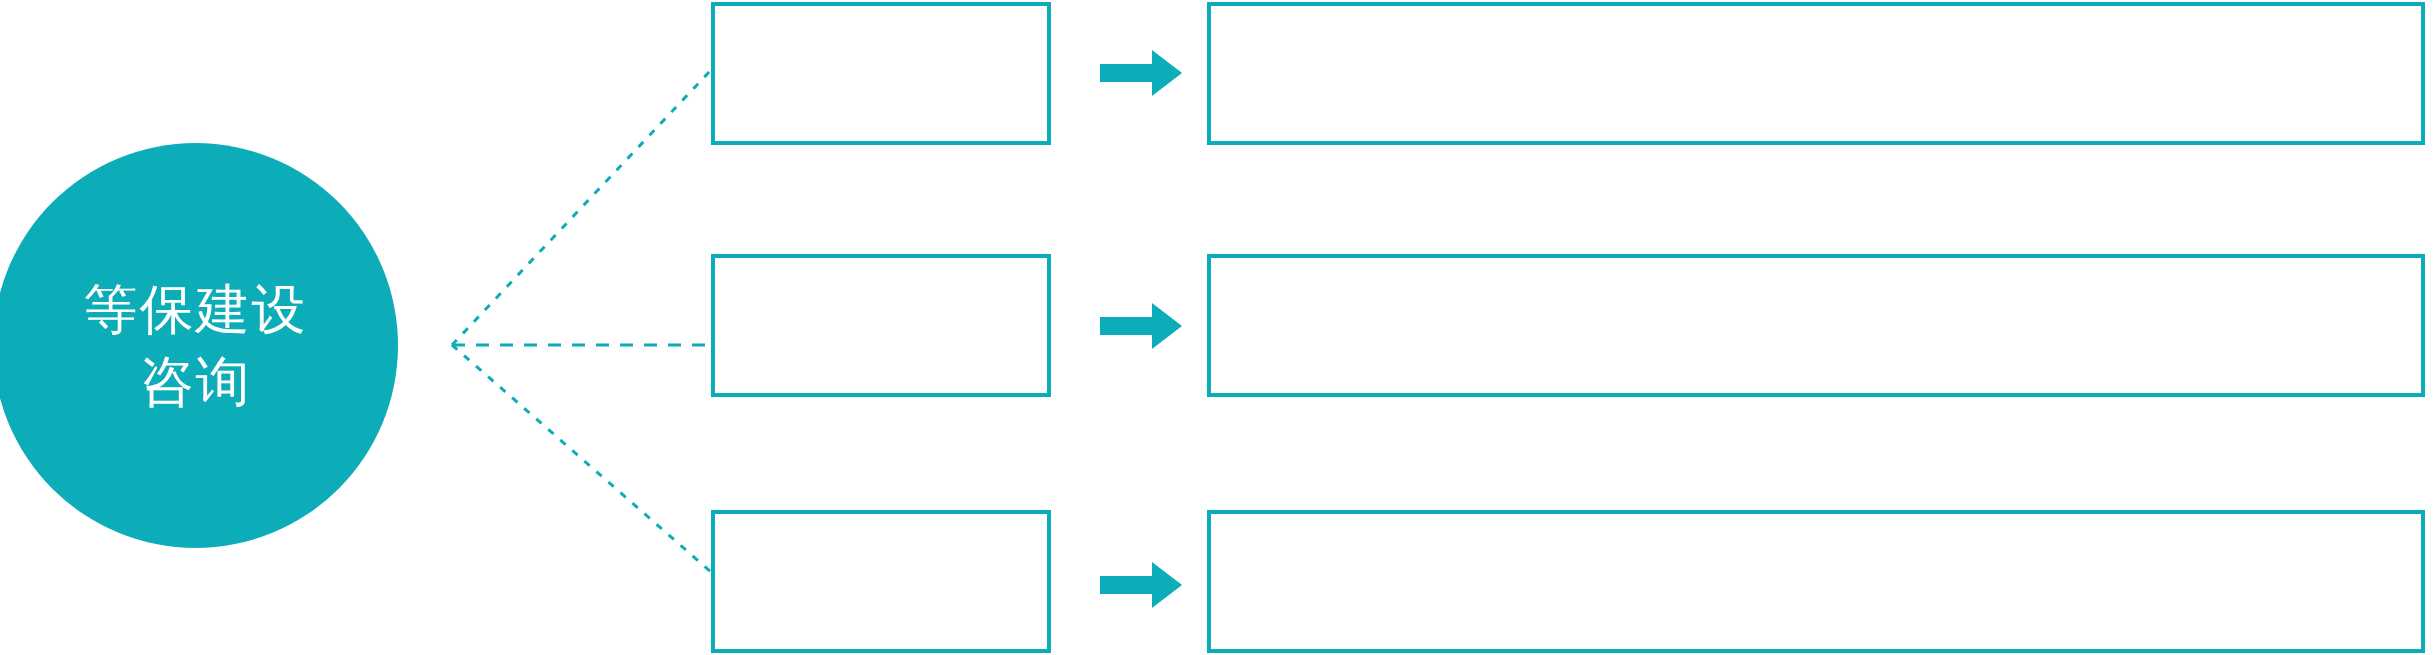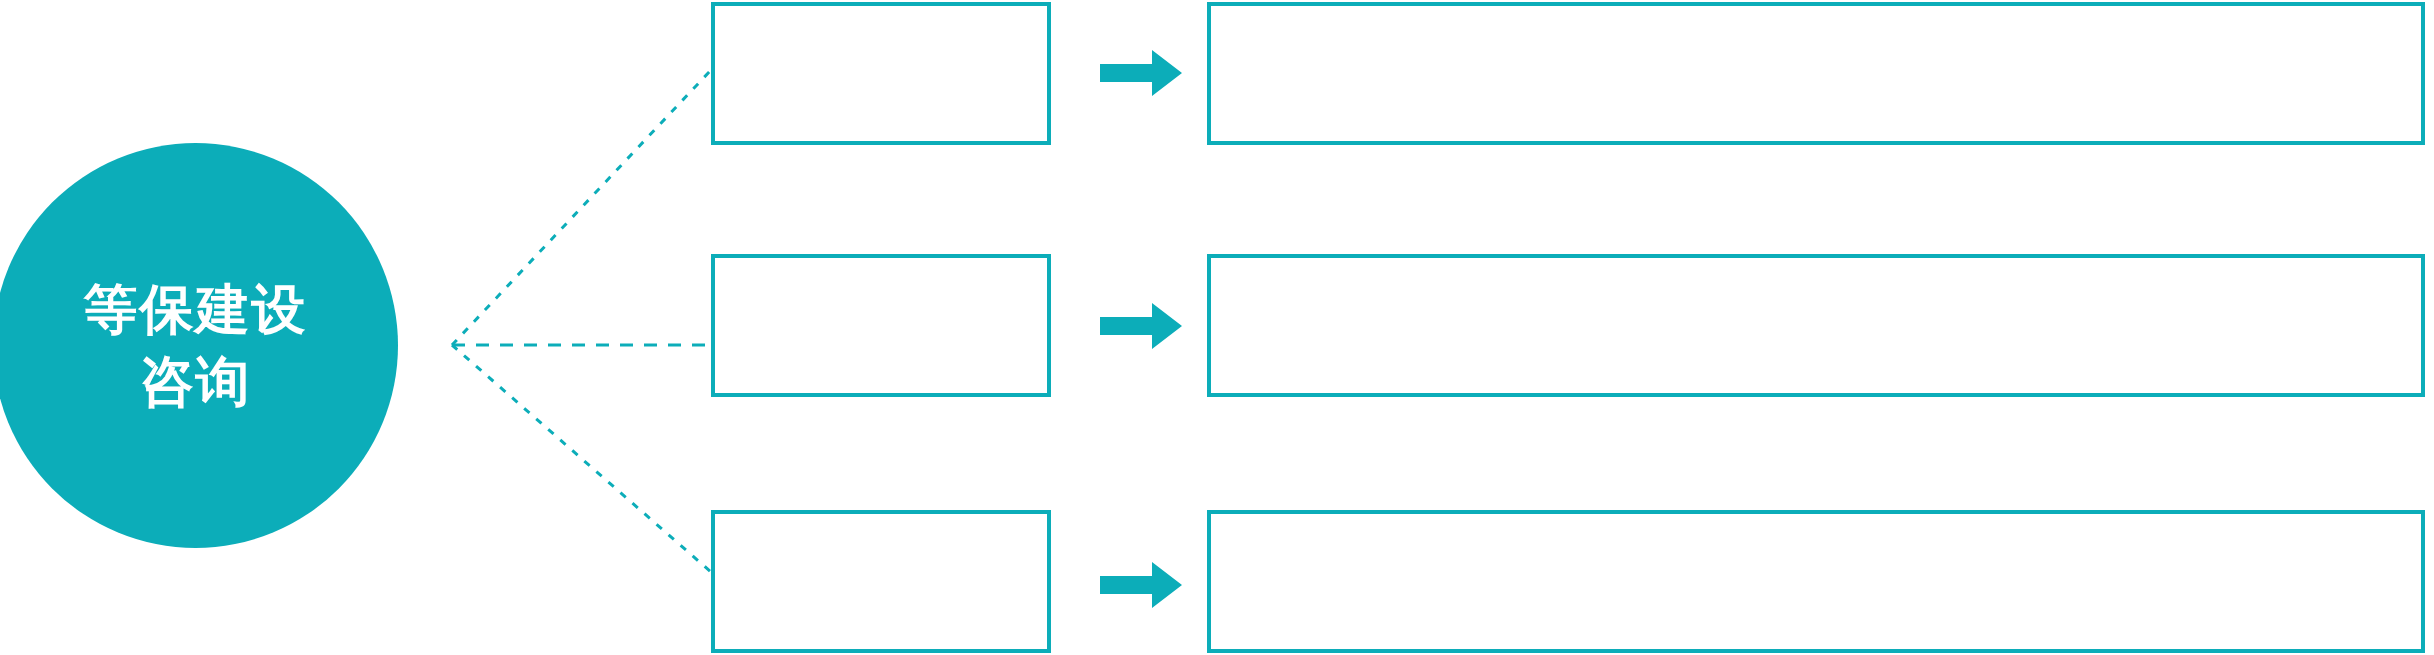--- a/index.html
+++ b/index.html
@@ -33,21 +33,21 @@
     align-items: center;
     justify-content: center;
   }
   .hub-label {
     color: #ffffff;
     font-size: 54px;
     line-height: 1.32;
     text-align: center;
     letter-spacing: 2px;
     white-space: pre-line;
-    font-weight: 700;
+    font-weight: 400;
   }
 
   
   .connectors {
     position: absolute;
     left: 0;
     top: 0;
     width: 2434px;
     height: 655px;
     pointer-events: none;

